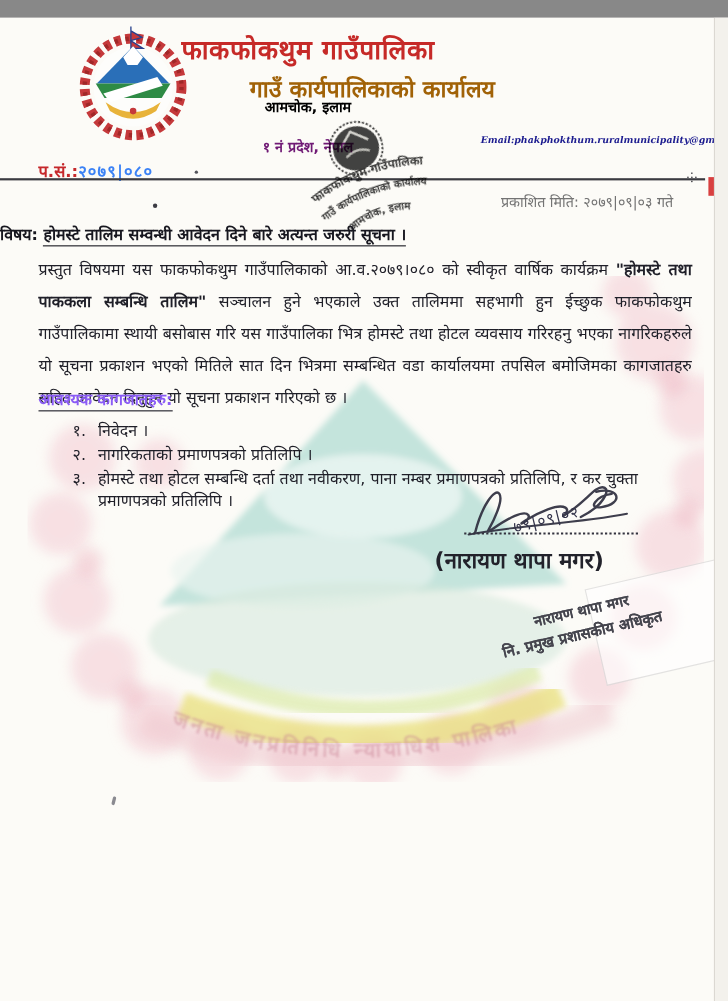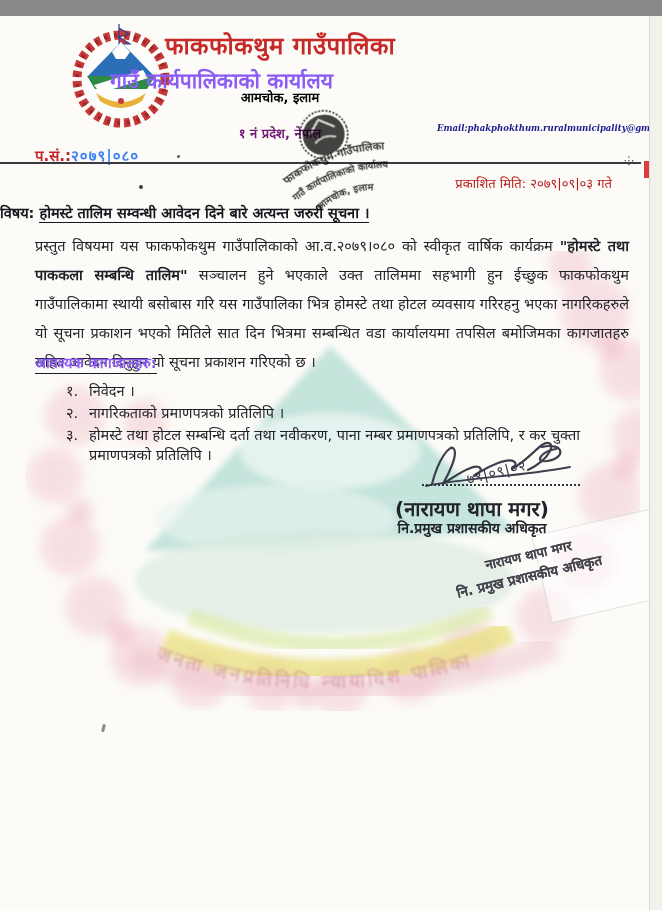--- a/index.html
+++ b/index.html
@@ -7,31 +7,31 @@
     position:relative; width:662px; height:910px; margin:16px auto;
     background:#fcfbf7; overflow:hidden;
     font-family:"DejaVu Sans", sans-serif; color:#22222b;
   }
   .abs{position:absolute;}
   
   .edge-line{left:649px;top:0;width:1px;height:910px;background:#dbd8d2;}
   .edge-strip{left:650px;top:0;width:12px;height:910px;background:#f3f1ec;}
   
   .title1{left:110px;top:12px;width:340px;text-align:center;font-size:24px;font-weight:bold;color:#c62a28;letter-spacing:.5px;}
-  .title2{left:110px;top:50px;width:340px;text-align:left;font-size:21px;font-weight:bold;color:#8b5cf6;}
+  .title2{left:110px;top:50px;width:340px;text-align:right;font-size:21px;font-weight:bold;color:#a16207;}
   .addr{left:110px;top:72px;width:340px;text-align:center;font-size:13px;font-weight:bold;color:#000000;}
   .prov{left:110px;top:108px;width:340px;text-align:center;font-size:13px;font-weight:bold;color:#701a75;}
   .contact{left:437px;top:107px;width:222px;font-family:"DejaVu Serif",serif;font-style:italic;font-weight:bold;
            font-size:8.5px;line-height:11px;color:#1b1b8f;}
   .psnum{left:35px;top:129px;font-size:15px;font-weight:bold;}
   .psnum .lbl{color:#c5282b;}
   .psnum .val{color:#3b82f6;letter-spacing:1px;}
   .rule{left:0;top:146px;width:641px;height:2px;background:#3a3a40;}
   .rule-arrow{left:624px;top:136px;font-size:12px;color:#3a3a40;}
-  .pubdate{left:380px;top:158px;width:232px;text-align:right;font-size:13px;color:#b91c1c;}
+  .pubdate{left:380px;top:158px;width:232px;text-align:right;font-size:13px;color:#737373;}
   .subject{left:0;top:186px;width:662px;text-align:left;font-size:14.5px;font-weight:bold;color:#17171f;}
   .subject .und{border-bottom:1.5px solid #17171f;padding-bottom:1px;}
   .bodytext{left:35px;top:216px;width:594px;font-size:14.5px;line-height:29px;text-align:justify;color:#1f1f28;}
   .bodytext b{font-weight:bold;}
   .docshead{left:35px;top:336px;font-size:14.5px;font-weight:bold;color:#8b5cf6;
             border-bottom:1.5px solid #1b1b24;padding-bottom:1px;}
   .item{font-size:14.5px;color:#1f1f28;}
   .item .num{position:absolute;left:0;}
   .item .txt{display:block;margin-left:23px;}
   .it1{left:66px;top:364px;width:540px;}
@@ -202,21 +202,20 @@
     <g stroke="#2e2e3e" stroke-width="2.2" fill="none" stroke-linecap="round" opacity="0.92">
       <path d="M8,44 C14,20 26,3 30,9 C34,15 24,35 20,42 C17,47 30,35 44,29 C58,23 60,31 52,35 C45,39 58,29 74,23 C90,17 96,23 88,29"></path>
       <path d="M88,29 C102,21 112,9 118,5 C124,1 130,3 126,11 C122,19 112,26 104,30"></path>
       <path d="M118,7 C140,2 143,18 123,21 C109,23 118,11 132,9"></path>
       <path d="M2,46 C40,38 100,36 146,27" stroke-width="1.8"></path>
     </g>
   </svg>
   <div class="abs sig-date">७९|०९|०२</div>
   <div class="abs dotline"></div>
   <div class="abs signame">(नारायण थापा मगर)</div>
-  <div class="abs sigtitle">नि.प्रमुख प्रशासकीय अधिकृत</div>
   <div class="abs offstamp">
     <div class="l1">नारायण थापा मगर</div>
     <div class="l2">नि. प्रमुख प्रशासकीय अधिकृत</div>
   </div>
 
   <div class="abs red-mark"></div>
   <div class="abs speck1"></div>
   <div class="abs speck2"></div>
   <div class="abs speck3"></div>
   <div class="abs edge-line"></div>

